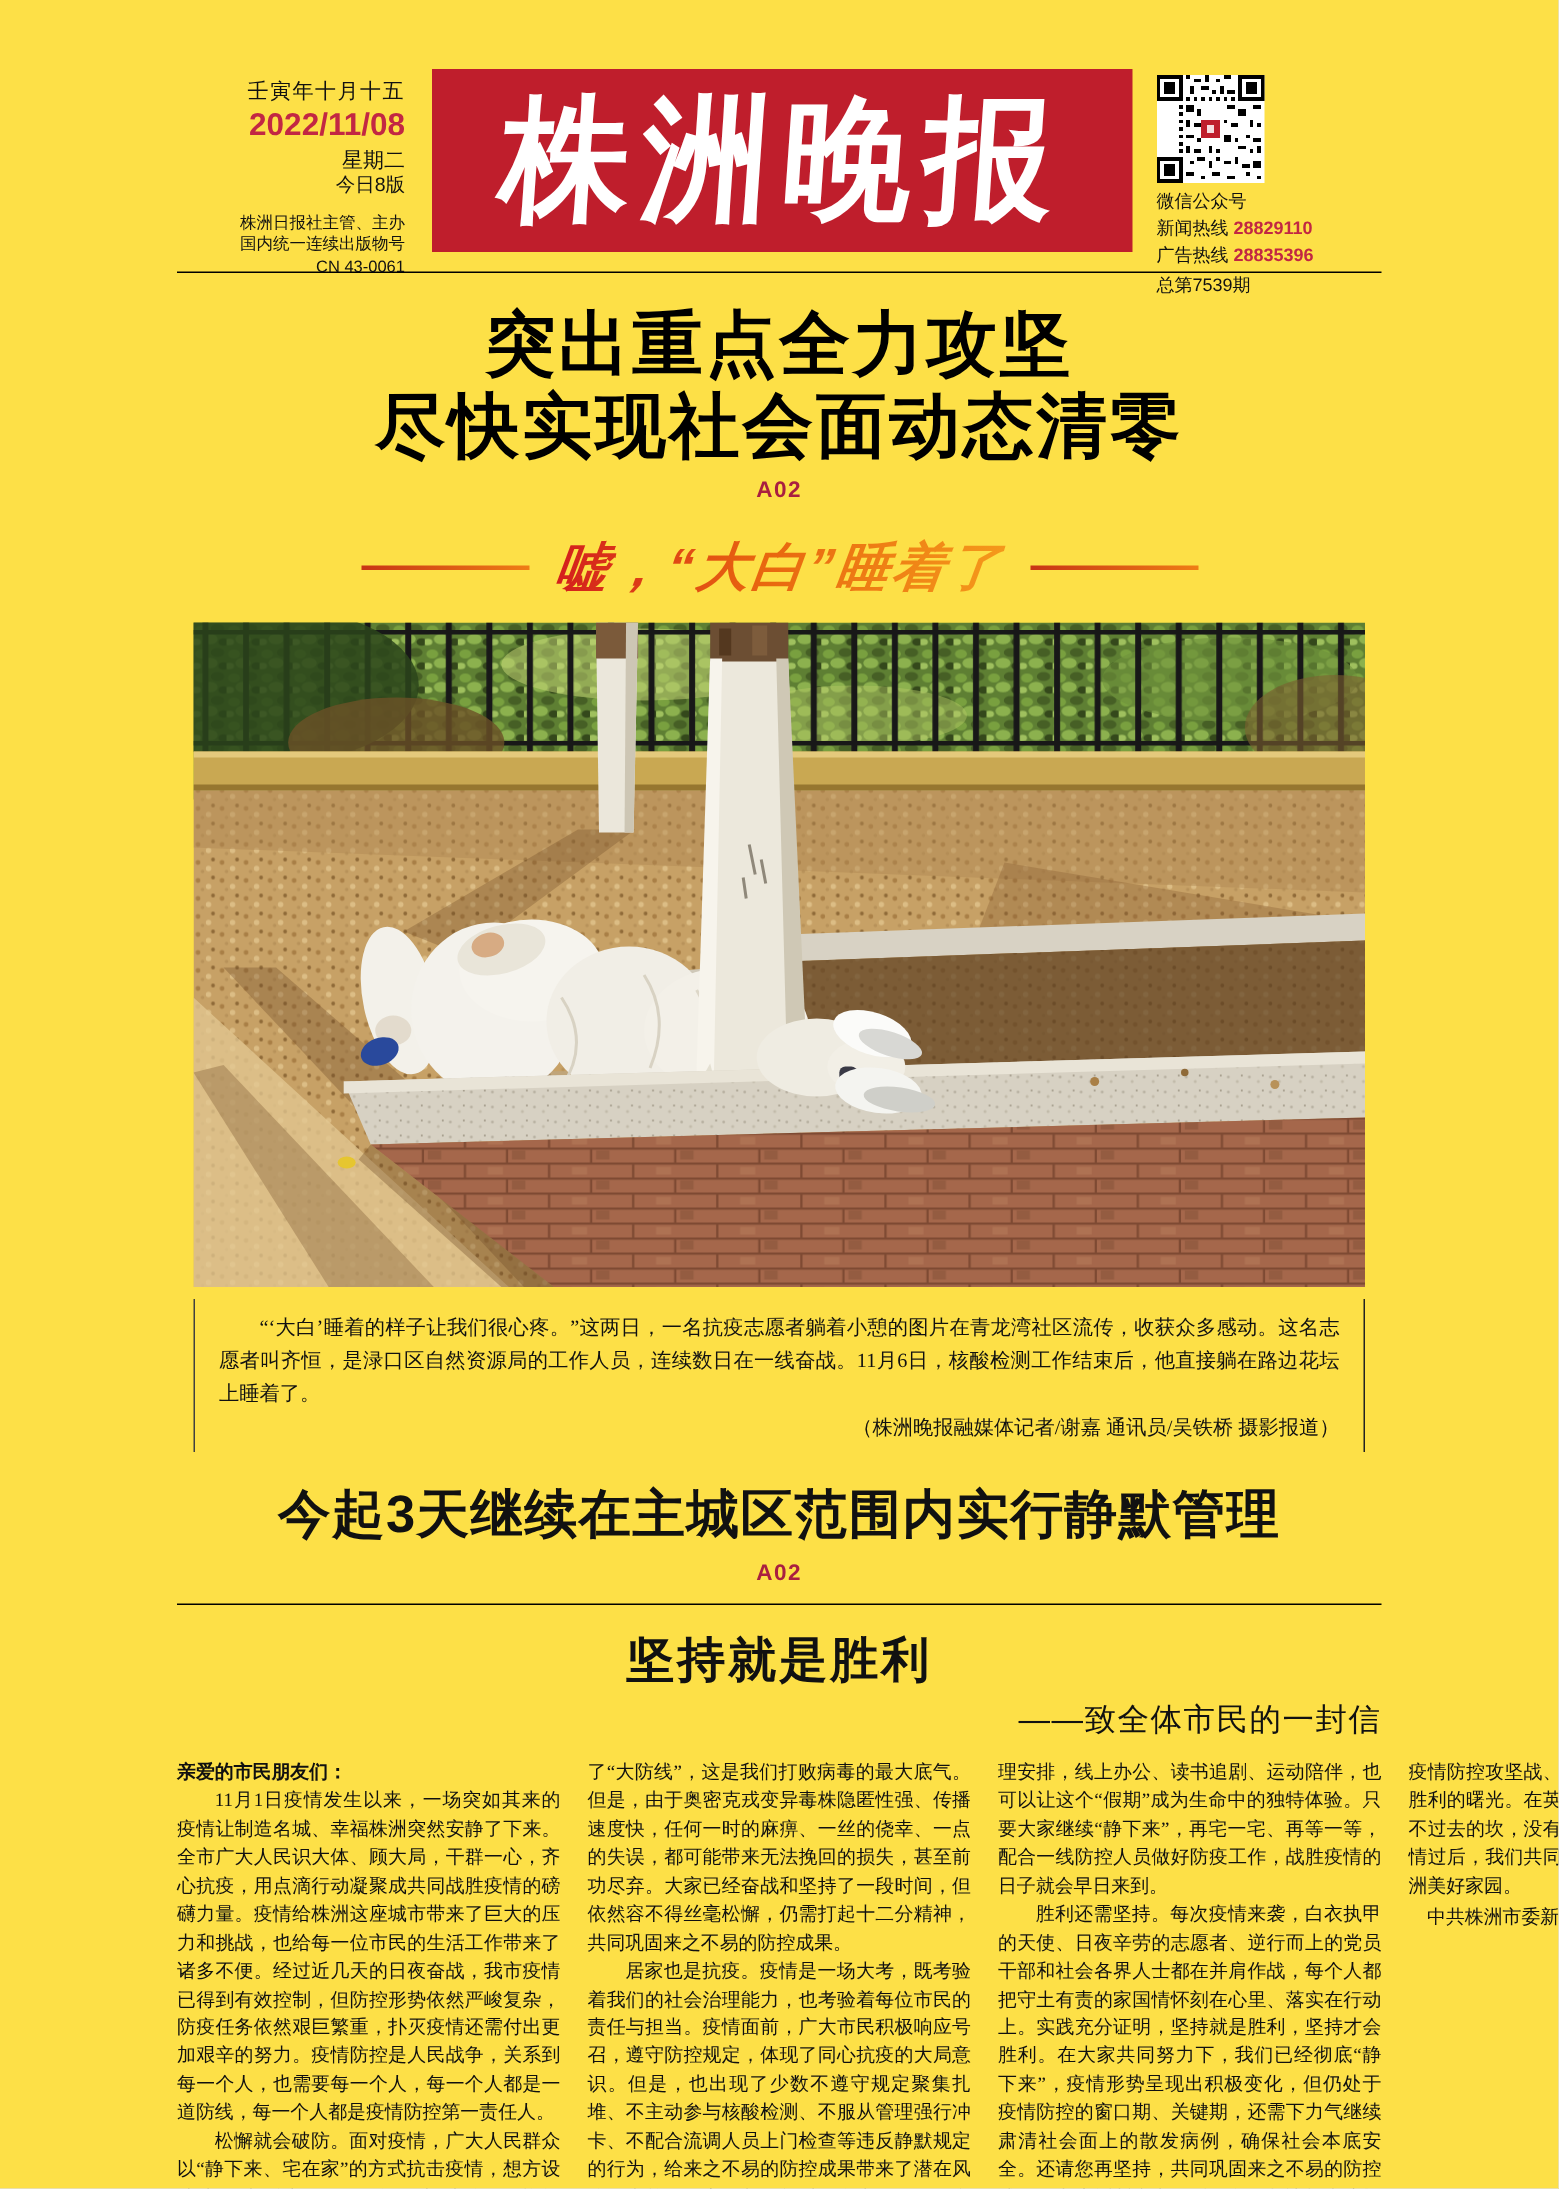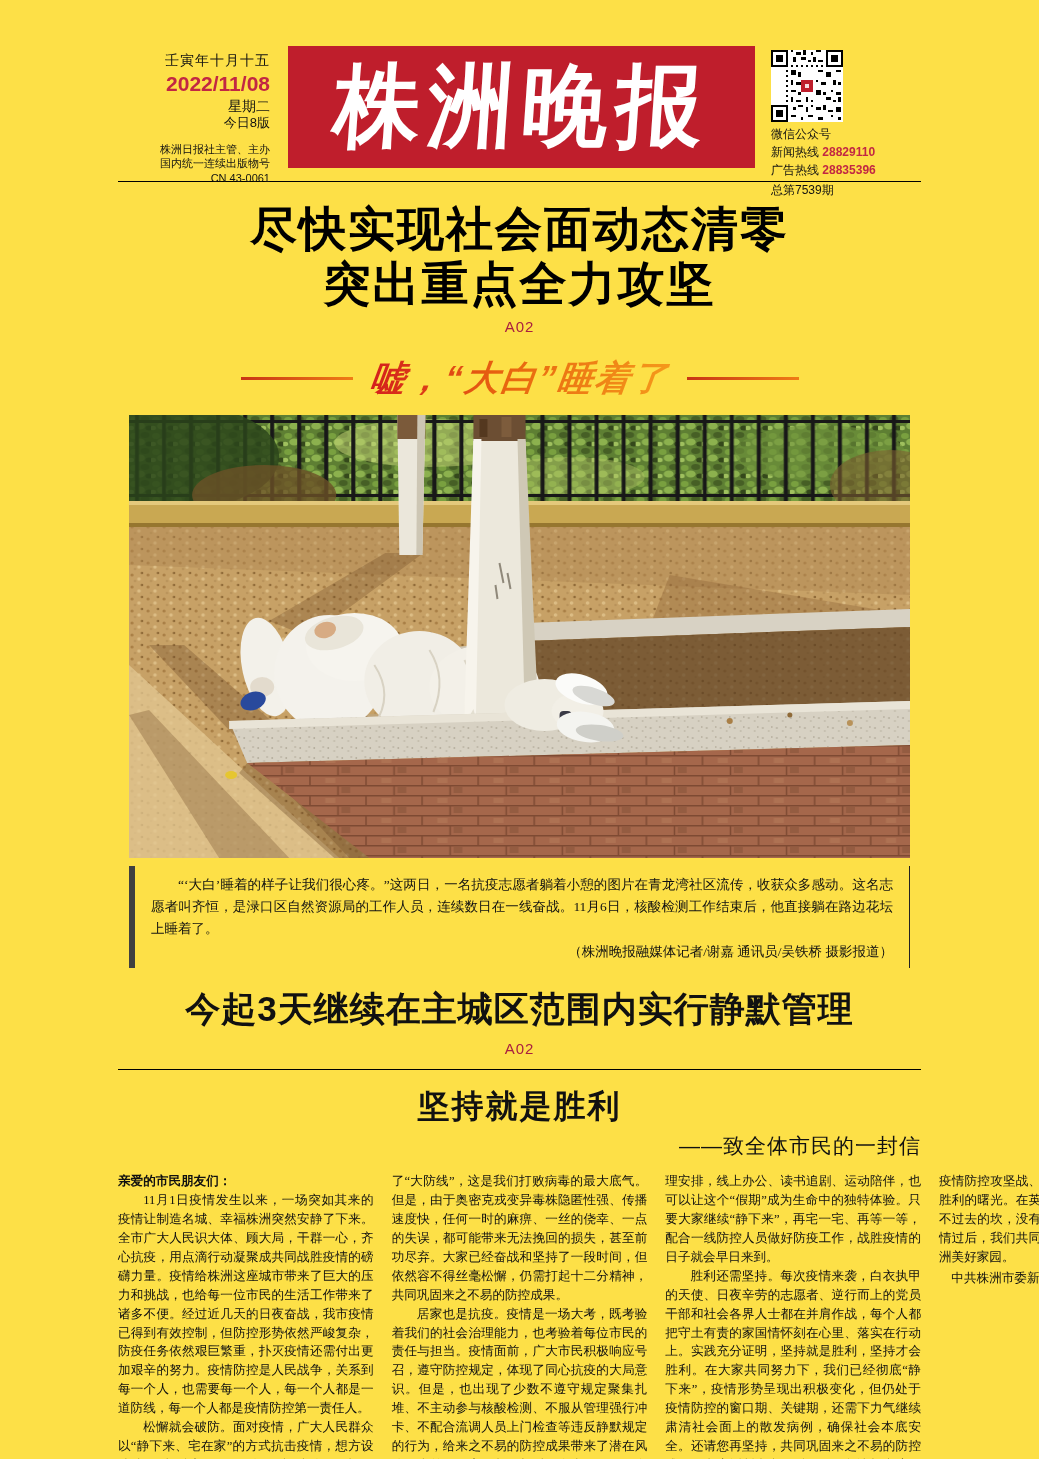--- a/index.html
+++ b/index.html
@@ -28,35 +28,35 @@
   .hdr-right { width:150px; flex:none; padding-top:6px; font-size:12px; line-height:1.5; }
   .qr { width:72px; height:72px; display:block; }
   .hdr-right .lbl { margin-top:3px; font-size:12px; }
   .hotline { white-space:nowrap; }
   .hotline b { color:#c22743; font-weight:bold; }
   .issue { margin-top:2px; }
   .hdr-rule { border:none; border-top:1.5px solid #000; margin-top:9px; }
   
   .headline { margin-top:20px; text-align:center; font-weight:900; font-size:47px;
               line-height:1.16; letter-spacing:2px; color:#000; }
-  .pageref { text-align:center; color:#a91f40; font-weight:normal; font-size:15px; margin-top:7px; letter-spacing:1px; }
+  .pageref { text-align:center; color:#a91f40; font-weight:bold; font-size:15px; margin-top:7px; letter-spacing:1px; }
   
   .feature-row { margin-top:20px; display:flex; align-items:center; justify-content:center; gap:14px; }
   .feature-line { height:3px; width:112px; background:linear-gradient(90deg,#c83415,#ef7d15); }
   .feature-title {
     font-size:35px; font-weight:900; font-style:italic;
     background:linear-gradient(90deg,#d31d1d 0%, #e8650f 45%, #f59a1b 100%);
     -webkit-background-clip:text; background-clip:text; color:#e8650f;
     -webkit-text-fill-color:transparent; transform:skewX(-7deg);
     letter-spacing:2px; padding:0 4px;
   }
   .photo-wrap { margin:13px auto 0 auto; width:781px; height:443px; }
   .photo-wrap svg { width:100%; height:100%; display:block; }
   .caption {
-    width:781px; margin:8px auto 0 auto; border-left:6px solid #404040; border-right:1px solid #222;
+    width:781px; margin:8px auto 0 auto; border-left:1px solid #404040; border-right:1px solid #222;
     padding:8px 16px 6px 16px; font-family:"Liberation Serif", serif;
     font-size:13.5px; line-height:1.62; text-align:justify;
   }
   .caption .cap-text { text-indent:2em; display:block; }
   .caption .cap-credit { display:block; text-align:right; margin-top:1px; }
   
   .headline2 { margin-top:18px; text-align:center; font-weight:900; font-size:35px; letter-spacing:1px; }
   .mid-rule { border:none; border-top:1.5px solid #000; margin-top:12px; }
   
   .letter-title { margin-top:15px; text-align:center; font-weight:900; font-size:32px; letter-spacing:2px; }
@@ -178,22 +178,22 @@
       <div class="hotline">
         <span>广告热线</span>
         <b>28835396</b>
       </div>
       <div class="issue">总第7539期</div>
     </div>
   </div>
   <hr class="hdr-rule">
 
   <div class="headline">
+    <div>突出重点全力攻坚</div>
     <div>尽快实现社会面动态清零</div>
-    <div>突出重点全力攻坚</div>
   </div>
   <div class="pageref">A02</div>
 
   <div class="feature-row">
     <div class="feature-line"></div>
     <div class="feature-title">嘘，“大白”睡着了</div>
     <div class="feature-line"></div>
   </div>
 
   <div class="photo-wrap">

